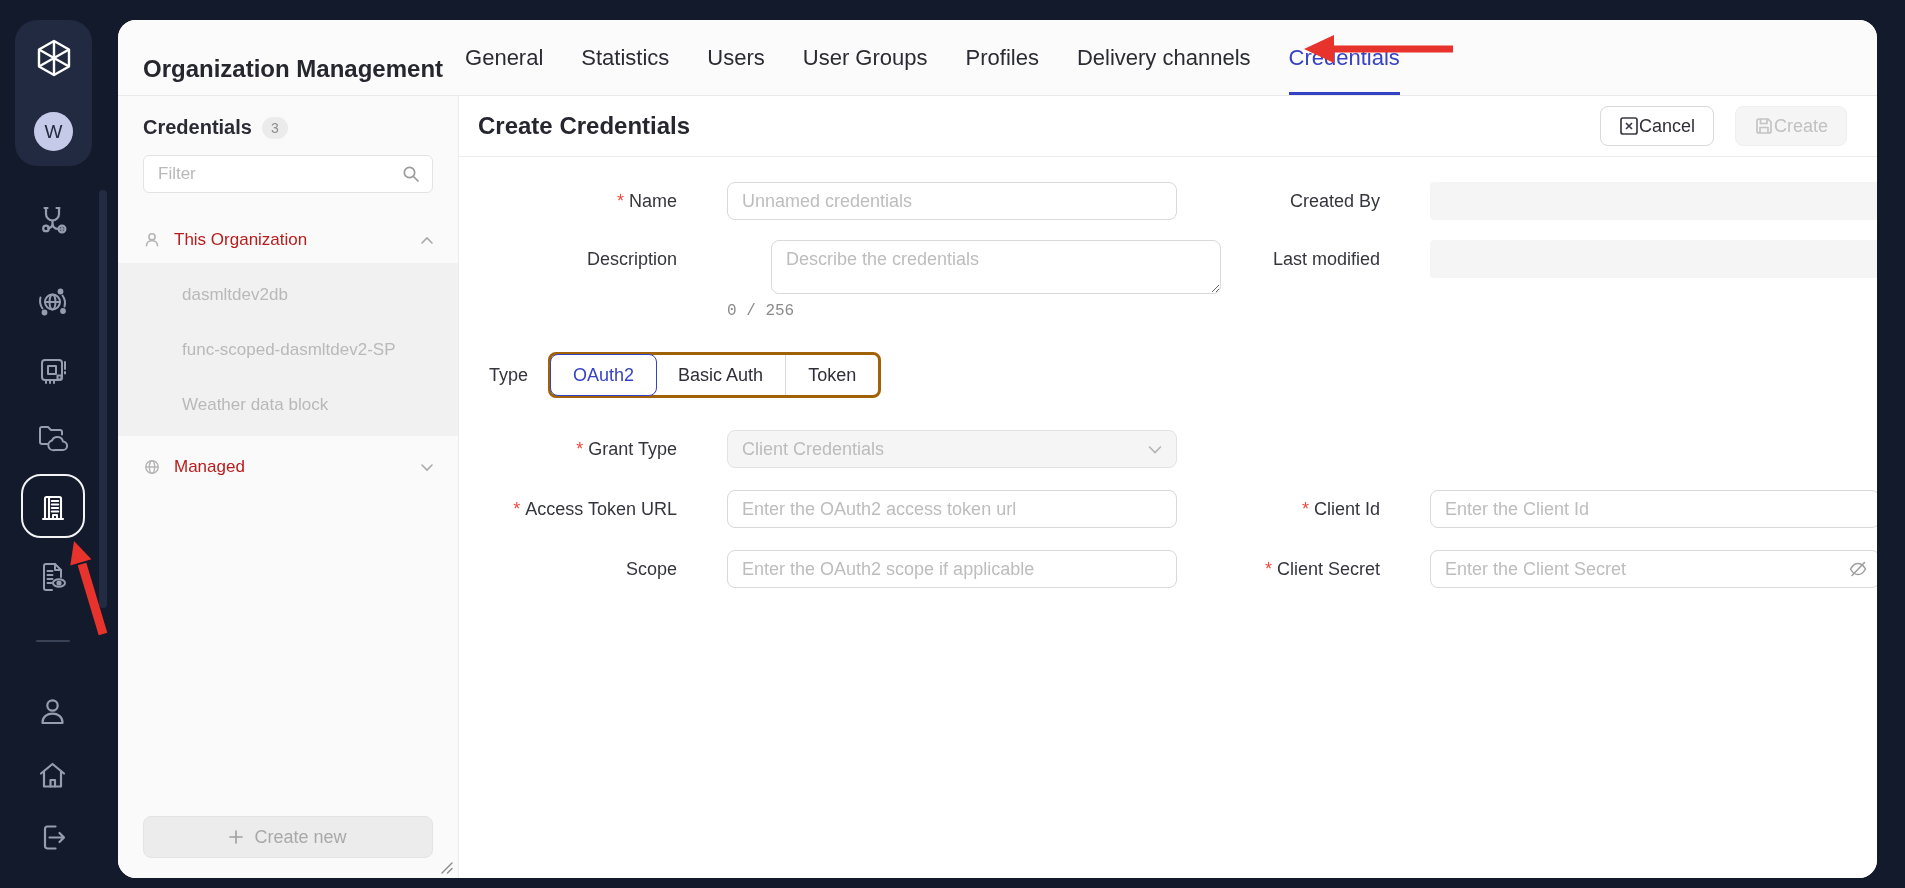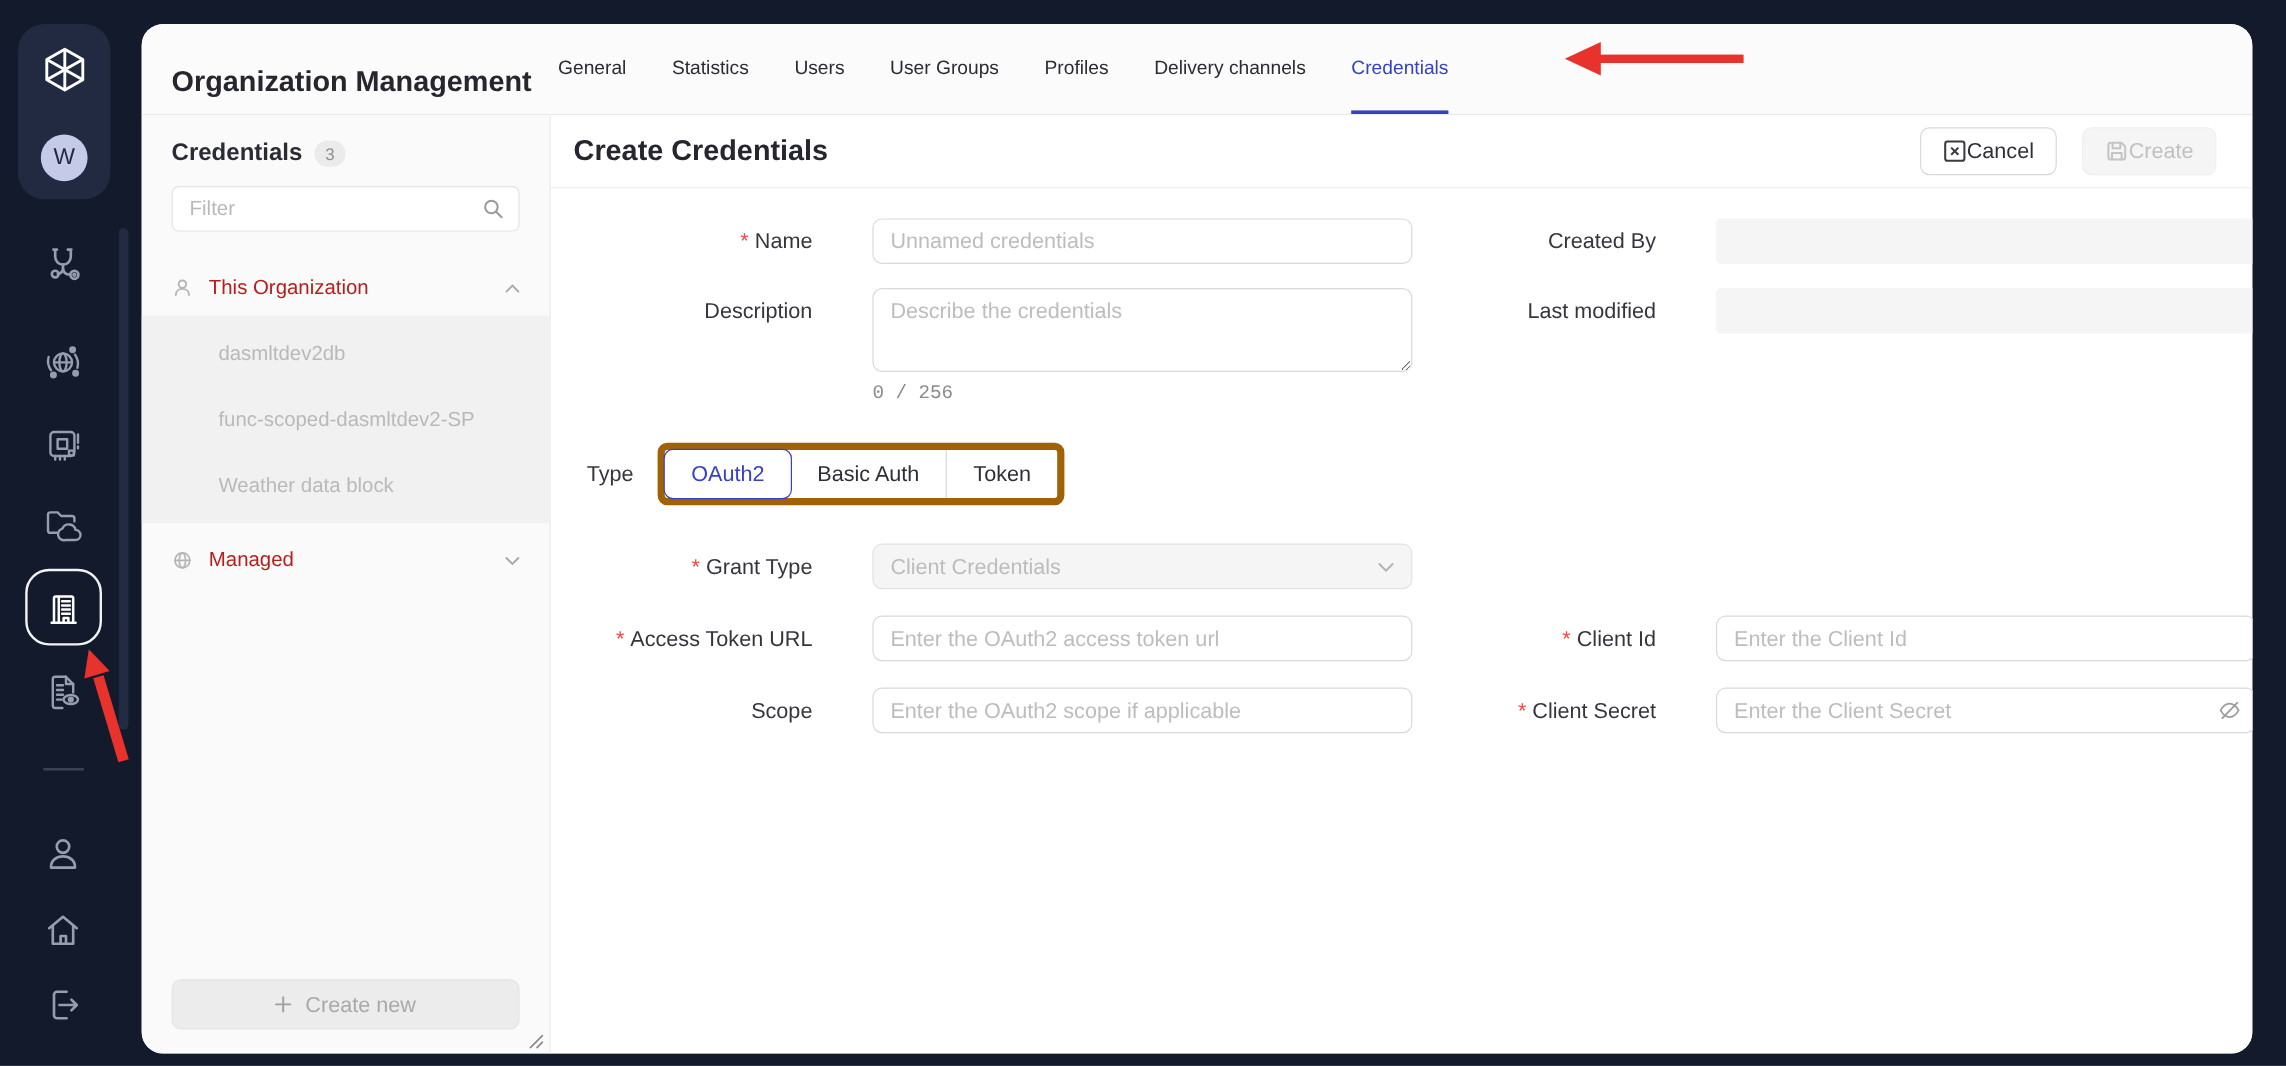--- a/index.html
+++ b/index.html
@@ -16,21 +16,21 @@
           box-sizing:border-box;display:flex;align-items:center;justify-content:center;color:#ffffff;}
   .rail-divider{position:absolute;left:36px;top:640px;width:34px;height:2px;background:#3a4356;border-radius:1px;}
   .rail-thumb{position:absolute;left:99px;top:190px;width:8px;height:418px;background:#222b41;border-radius:4px;}
 
   
   .window{position:absolute;left:118px;top:20px;width:1759px;height:858px;background:#ffffff;border-radius:18px;
           overflow:hidden;display:flex;flex-direction:column;}
   .topbar{height:75px;flex:0 0 75px;background:#fbfbfb;border-bottom:1px solid #e9e9e9;display:flex;align-items:center;}
   .win-title{margin-left:25px;font-size:24px;font-weight:bold;color:#26262e;white-space:nowrap;margin-top:23px;}
   .tabs{display:flex;margin-left:22px;gap:38px;height:100%;align-items:stretch;}
-  .tab{position:relative;display:flex;align-items:center;font-size:16px;color:#2b2b33;cursor:pointer;white-space:nowrap;}
+  .tab{position:relative;display:flex;align-items:center;font-size:22px;color:#2b2b33;cursor:pointer;white-space:nowrap;}
   .tab.active{color:#3642c4;}
   .tab.active .tab-underline{position:absolute;left:0;right:0;bottom:0;height:3px;background:#3642c4;}
 
   .body{flex:1;display:flex;min-height:0;}
 
   
   .sidebar{position:relative;width:341px;flex:0 0 341px;background:#fafafa;border-right:1px solid #ececec;
            display:flex;flex-direction:column;box-sizing:border-box;}
   .sb-title-row{display:flex;align-items:center;margin:20px 25px 0 25px;}
   .sb-title{font-size:20px;font-weight:bold;color:#2b2b35;}
@@ -64,33 +64,33 @@
   .frow{display:flex;align-items:flex-start;}
   .flabel{width:235px;flex:0 0 235px;text-align:right;padding-right:17px;box-sizing:border-box;
           font-size:18px;color:#35353e;line-height:38px;white-space:nowrap;}
   .flabel2{width:220px;flex:0 0 220px;text-align:right;padding-right:17px;box-sizing:border-box;
            font-size:18px;color:#35353e;line-height:38px;white-space:nowrap;}
   .req{color:#f0483e;margin-right:5px;}
   .fctl{width:450px;flex:0 0 450px;padding-left:33px;}
   .inp{width:100%;height:38px;border:1px solid #d9d9d9;border-radius:8px;box-sizing:border-box;
        padding:0 14px;font-size:18px;color:#4a4a52;outline:none;font-family:"Liberation Sans",sans-serif;background:#fff;}
   .inp::placeholder{color:#bdbdbd;}
-  textarea.inp{height:70px;padding-top:8px;resize:both;}
+  textarea.inp{height:54px;padding-top:8px;resize:both;margin-left:44px;}
   .counter{text-align:left;font-size:16px;color:#8b8b8b;margin-top:4px;font-family:Liberation Mono, monospace;}
   .grayfield{width:100%;height:38px;background:#f5f5f5;border-radius:4px;}
   .selectbox{display:flex;align-items:center;height:38px;background:#f5f5f5;border:1px solid #e2e2e2;border-radius:8px;
              box-sizing:border-box;padding:0 14px;font-size:18px;color:#bcbcbc;}
   .selectbox .chev{margin-left:auto;color:#b3b3b3;display:flex;}
   .secretwrap{position:relative;}
   .secretwrap .inp{padding-right:42px;}
   .eye{position:absolute;right:12px;top:9px;color:#9d9d9d;cursor:pointer;}
 
   .typerow{margin-top:32px;margin-left:30px;display:flex;align-items:center;}
   .typelabel{font-size:18px;color:#35353e;margin-right:20px;}
-  .segmented{display:flex;border:6px solid #a16207;border-radius:8px;background:#fff;}
+  .segmented{display:flex;border:3px solid #a16207;border-radius:8px;background:#fff;}
   .seg{height:40px;line-height:40px;padding:0 22px;font-size:18px;color:#2e2e38;cursor:pointer;box-sizing:border-box;}
   .seg.selected{position:relative;margin:-1px;border:1px solid #3642c4;border-radius:8px;color:#3642c4;background:#fff;z-index:1;
                 height:42px;line-height:40px;}
   svg{display:block;}
   .arrow-annot{position:absolute;z-index:30;pointer-events:none;}
 </style>
 </head>
 <body>
 
 <div class="stage">

